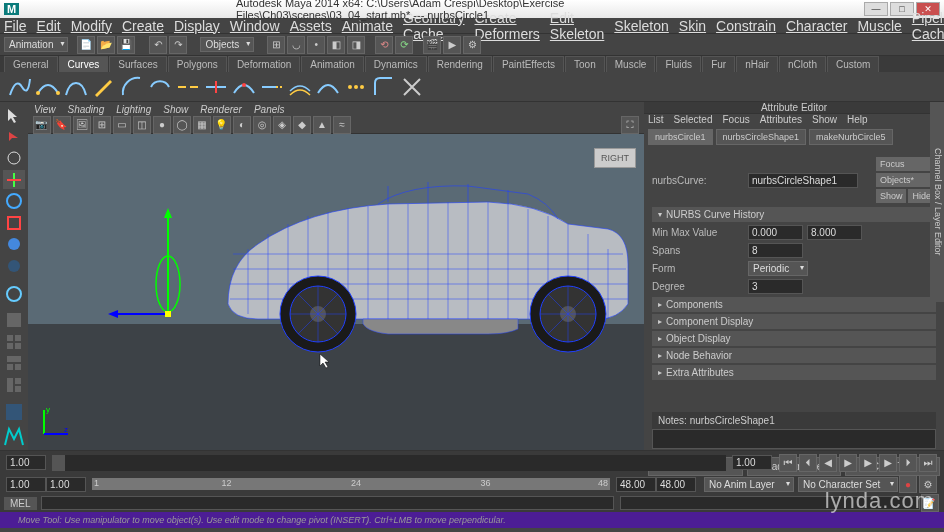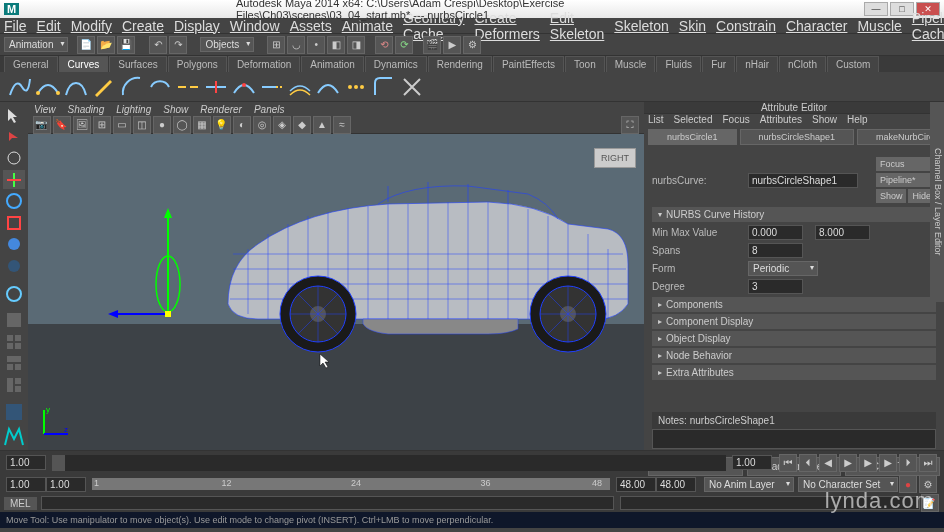--- a/index.html
+++ b/index.html
@@ -26,41 +26,41 @@
 .viewport-wrap { flex: 1; display: flex; flex-direction: column; background: #3a3a3a; }
 .vp-menubar { height: 14px; background: #444; display: flex; align-items: center; padding: 0 6px; font-size: 10px; font-style: italic; }
 .vp-menubar span { margin-right: 12px; color: #ccc; }
 .vp-toolbar { height: 18px; background: #444; display: flex; align-items: center; padding: 0 4px; border-bottom: 1px solid #333; }
 .viewport { flex: 1; background: linear-gradient(#5a6a75 0%, #5a6a75 60%, #3d4247 60%, #3d4247 100%); position: relative; overflow: hidden; }
 .attr-panel { width: 300px; background: #444; display: flex; flex-direction: column; }
 .attr-header { height: 14px; background: #3a3a3a; display: flex; align-items: center; justify-content: center; font-size: 10px; border-bottom: 1px solid #333; }
 .attr-menu { height: 14px; display: flex; align-items: center; padding: 0 4px; font-size: 10px; }
 .attr-menu span { margin-right: 10px; }
 .attr-tabs { display: flex; padding: 4px; gap: 3px; }
-.attr-tab { padding: 2px 18px; background: #555; border: 1px solid #666; font-size: 9px; }
+.attr-tab { padding: 2px 6px; background: #555; border: 1px solid #666; font-size: 9px; }
 .attr-tab.active { background: #666; }
 .attr-body { flex: 1; padding: 4px 8px; }
 .attr-row { display: flex; align-items: center; margin: 3px 0; font-size: 10px; }
 .attr-row label { width: 90px; text-align: left; margin-right: 6px; color: #bbb; }
 .attr-input { background: #2a2a2a; border: 1px solid #555; color: #ddd; padding: 1px 3px; width: 55px; font-size: 10px; }
 .section-hdr { background: #555; padding: 2px 6px; font-size: 10px; margin: 2px 0; display: flex; align-items: center; }
 .section-hdr::before { content: "▸"; margin-right: 4px; font-size: 8px; }
 .section-hdr.open::before { content: "▾"; }
 .attr-btns { display: flex; gap: 4px; padding: 4px; }
 .attr-btn { flex: 1; background: #555; border: 1px solid #666; padding: 3px; font-size: 10px; text-align: center; }
 .timeslider { height: 24px; background: #3a3a3a; display: flex; align-items: center; padding: 0 6px; border-top: 1px solid #333; }
 .ts-field { width: 40px; background: #2a2a2a; border: 1px solid #555; color: #ddd; padding: 1px 3px; font-size: 10px; }
 .ts-track { flex: 1; height: 16px; background: #2a2a2a; margin: 0 6px; position: relative; }
 .rangeslider { height: 20px; background: #3a3a3a; display: flex; align-items: center; padding: 0 6px; }
 .rs-track { flex: 1; height: 12px; background: #555; margin: 0 6px; position: relative; }
 .rs-handle { position: absolute; height: 12px; background: #777; }
 .cmdline { height: 18px; background: #3a3a3a; display: flex; align-items: center; padding: 0 4px; }
 .cmdlabel { background: #555; padding: 1px 6px; font-size: 10px; margin-right: 4px; }
 .cmdinput { flex: 1; background: #2a2a2a; border: 1px solid #555; height: 14px; }
-.helpline { height: 16px; background: #0f172a; padding: 0 6px; font-size: 9px; color: #999; display: flex; align-items: center; }
+.helpline { height: 16px; background: #4c1d95; padding: 0 18px; font-size: 9px; color: #999; display: flex; align-items: center; font-style: italic; }
 .watermark { position: absolute; right: 10px; bottom: 18px; font-size: 22px; color: rgba(255,255,255,0.6); font-weight: 300; letter-spacing: 1px; }
 .sidebtn { background: #666; padding: 2px 4px; font-size: 9px; margin: 1px; }
 .toollayerstrip { position: absolute; right: 0; top: 102px; width: 14px; height: 200px; background: #555; writing-mode: vertical-rl; font-size: 9px; text-align: center; padding: 4px 1px; }
 </style>
 </head>
 <body>
 
 <div class="titlebar">
   <span style="background:#0a7a7a;color:#fff;padding:0 3px;font-weight:bold">M</span>
   <span class="title">Autodesk Maya 2014 x64: C:\Users\Adam Crespi\Desktop\Exercise Files\Ch03\scenes\03_04_start.mb*   ---   nurbsCircle1</span>
@@ -387,40 +387,40 @@
         <div class="attr-tab active">nurbsCircle1</div>
         <div class="attr-tab">nurbsCircleShape1</div>
         <div class="attr-tab">makeNurbCircle5</div>
       </div>
     <div class="attr-body">
       <div class="attr-row">
         <label>nurbsCurve:</label>
         <input class="attr-input" style="width: 110px;" value="nurbsCircleShape1">
         <div style="margin-left:auto;display:flex;flex-direction:column">
           <span class="sidebtn">Focus</span>
-          <span class="sidebtn">Pipeline*</span>
+          <span class="sidebtn">Objects*</span>
           <div style="display:flex">
               <span class="sidebtn">Show</span>
               <span class="sidebtn">Hide</span>
             </div>
         </div>
       </div>
       <div class="section-hdr open">NURBS Curve History</div>
       <div class="attr-row">
         <label>Min Max Value</label>
         <input class="attr-input" value="0.000" style="">
-        <input class="attr-input" style="margin-left: 12px;" value="8.000">
+        <input class="attr-input" style="margin-left: 4px;" value="8.000">
       </div>
       <div class="attr-row">
         <label>Spans</label>
         <input class="attr-input" value="8" style="">
       </div>
       <div class="attr-row">
         <label>Form</label>
-        <span class="dropdown" style="width:70px">Periodic</span>
+        <span class="dropdown" style="width:60px">Periodic</span>
       </div>
       <div class="attr-row">
         <label>Degree</label>
         <input class="attr-input" value="3" style="">
       </div>
       <div id="attrsections">
           <div class="section-hdr">Components</div>
           <div class="section-hdr">Component Display</div>
           <div class="section-hdr">Object Display</div>
           <div class="section-hdr">Node Behavior</div>
@@ -459,21 +459,21 @@
 
 <div class="rangeslider">
   <input class="ts-field" value="1.00" style="">
   <input class="ts-field" value="1.00" style="">
   <div class="rs-track">
     <div class="rs-handle" style="left:0;width:100%"></div>
     <span style="position:absolute;left:2px;top:0;font-size:9px;color:#ccc">1</span>
     <span style="position:absolute;left:25%;top:0;font-size:9px;color:#ccc">12</span>
     <span style="position:absolute;left:50%;top:0;font-size:9px;color:#ccc">24</span>
     <span style="position:absolute;left:75%;top:0;font-size:9px;color:#ccc">36</span>
-    <span style="position:absolute;right:8px;top:0;font-size:9px;color:#ccc">48</span>
+    <span style="position:absolute;right:2px;top:0;font-size:9px;color:#ccc">48</span>
   </div>
   <input class="ts-field" value="48.00" style="">
   <input class="ts-field" value="48.00" style="">
   <span style="width:8px"></span>
   <span class="dropdown" style="width:90px">No Anim Layer</span>
   <span class="dropdown" style="width:100px;margin-left:4px">No Character Set</span>
   <span class="iconbtn" style="color:#d44">●</span>
   <span class="iconbtn">⚙</span>
 </div>
 

